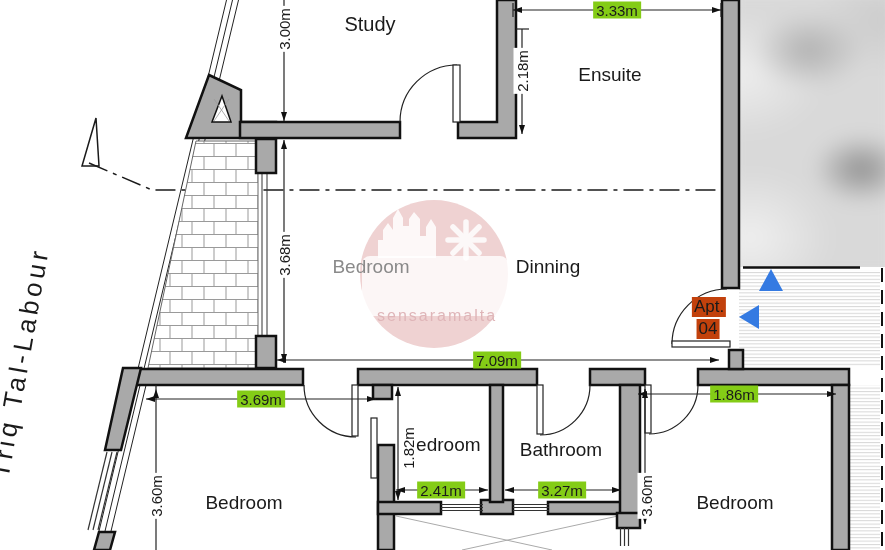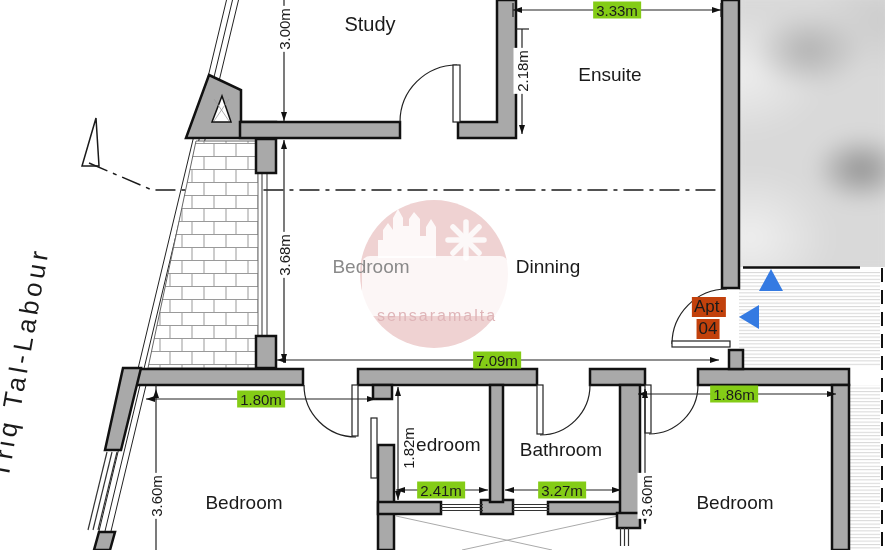--- a/index.html
+++ b/index.html
@@ -207,21 +207,21 @@
   <div class="lbl" style="left:735px;top:503px">Bedroom</div>
 
   <div class="apt" style="left:709px;top:307px">Apt.</div>
   <div class="apt" style="left:708px;top:329px">04</div>
 
   <div class="dim vert" style="left:284px;top:29px">3.00m</div>
   <div class="dim bg" style="left:617px;top:10px">3.33m</div>
   <div class="dim vert" style="left:522px;top:71px">2.18m</div>
   <div class="dim vert" style="left:284px;top:255px">3.68m</div>
   <div class="dim bg" style="left:497px;top:360px">7.09m</div>
-  <div class="dim bg" style="left:261px;top:399px">1.80m</div>
+  <div class="dim bg" style="left:261px;top:399px">3.69m</div>
   <div class="dim bg" style="left:734px;top:394px">1.86m</div>
   <div class="dim vert" style="left:408px;top:448px">1.82m</div>
   <div class="dim bg" style="left:441px;top:490px">2.41m</div>
   <div class="dim bg" style="left:562px;top:490px">3.27m</div>
   <div class="dim vert" style="left:156px;top:496px">3.60m</div>
   <div class="dim vert" style="left:646px;top:496px">3.60m</div>
 
   <div class="street">Triq Tal-Labour</div>
   <div class="wm-text" style="left:437px;top:304px">sensaramalta</div>
 

